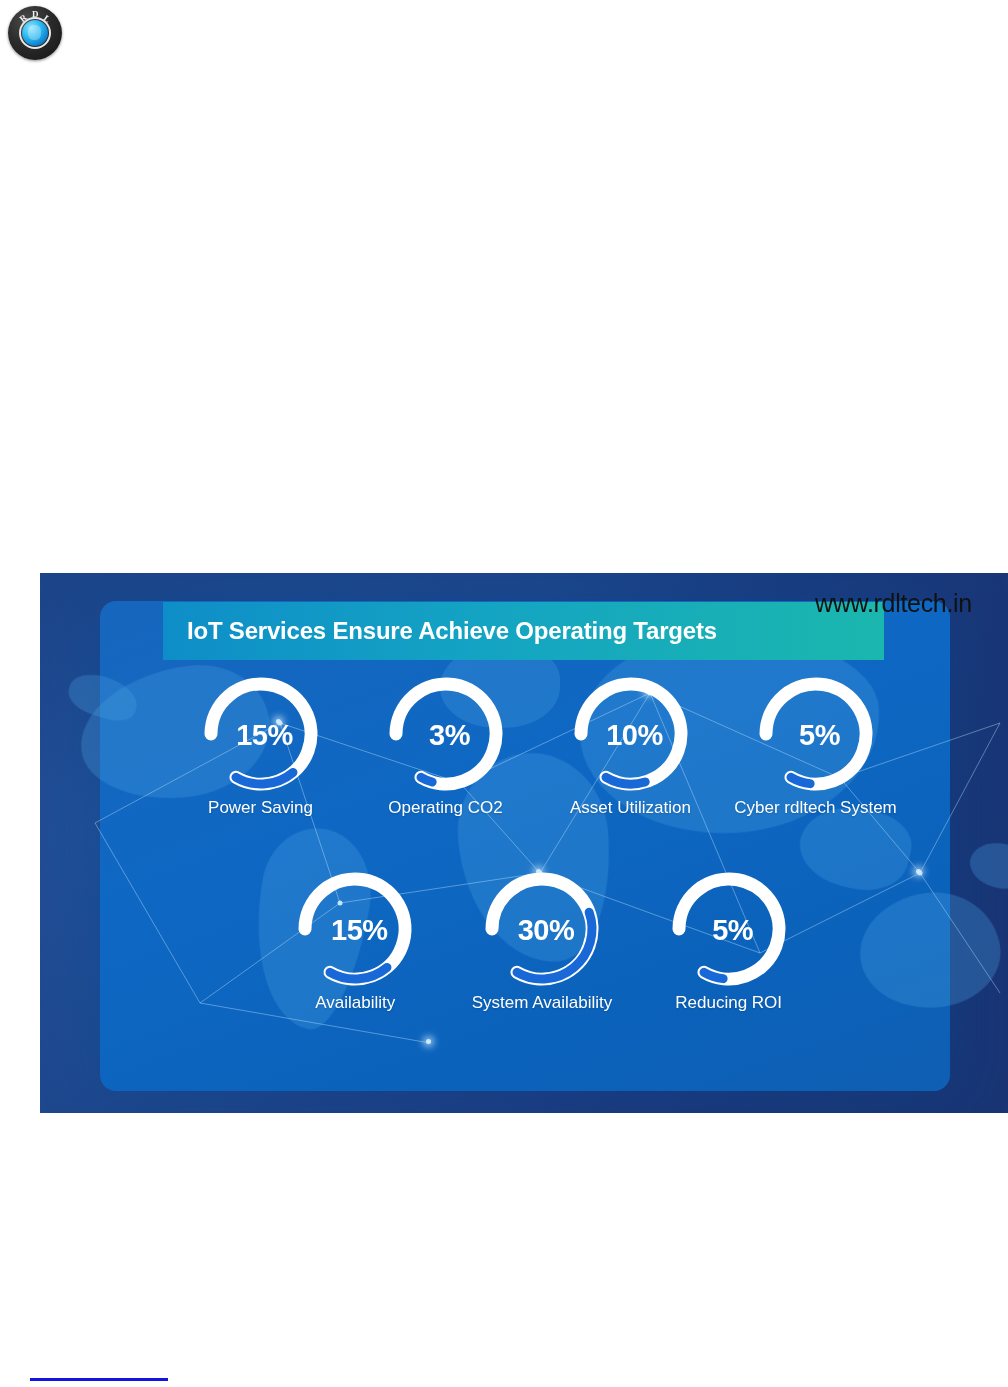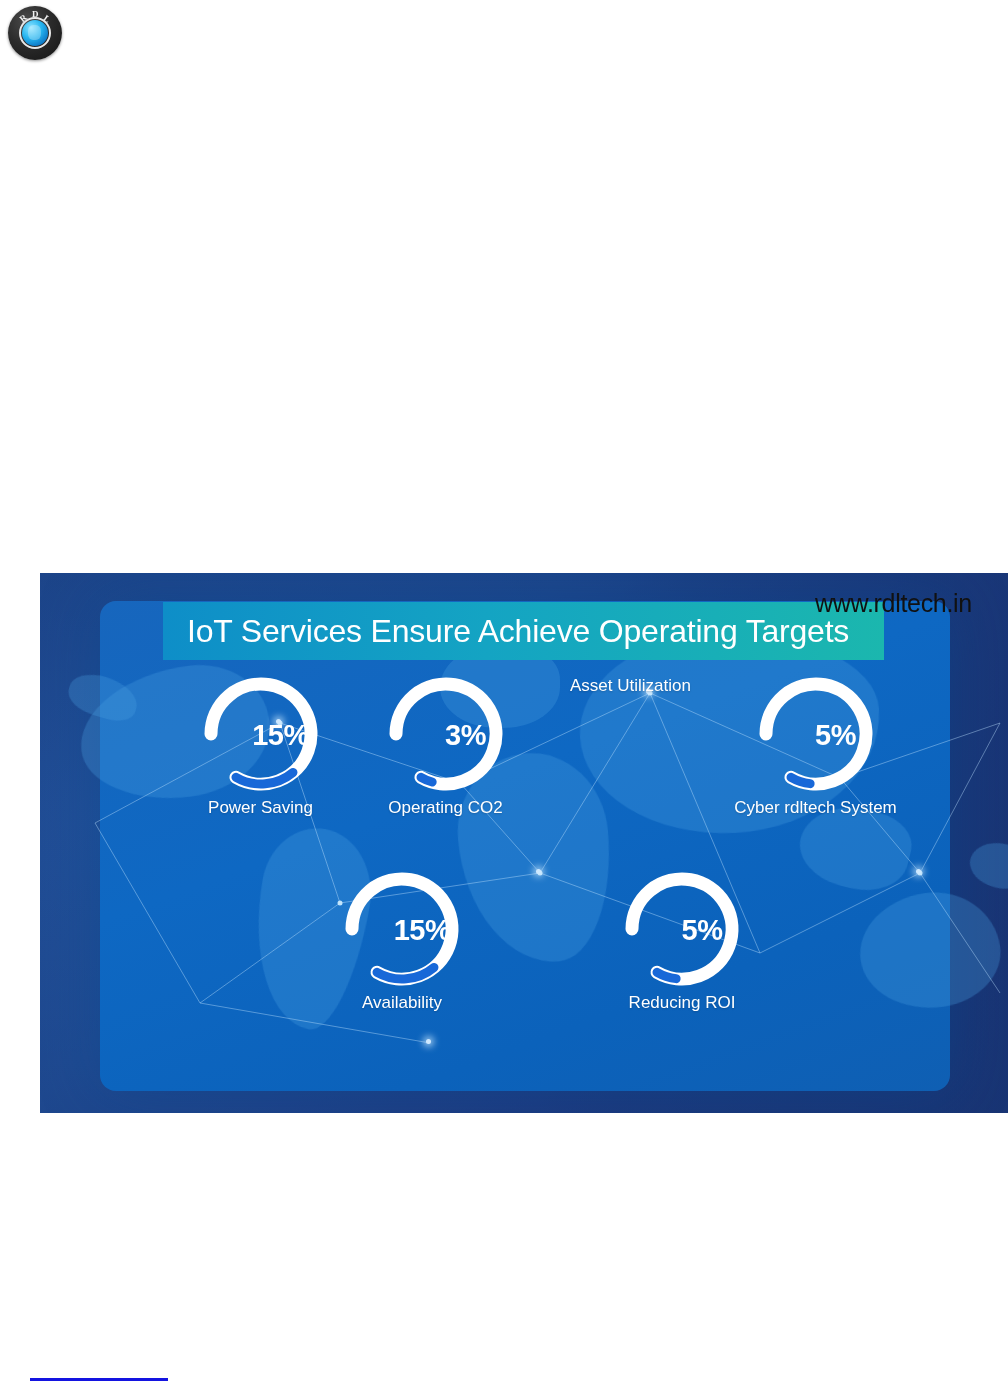--- a/index.html
+++ b/index.html
@@ -172,22 +172,22 @@
     width: 721px;
     height: 58px;
     background: linear-gradient(90deg, #0e8ec8 0%, #14a4c3 45%, #1bb7ae 100%);
     display: flex;
     align-items: center;
     box-sizing: border-box;
     padding-left: 24px;
   }
   #title-banner .title-text {
     color: #ffffff;
-    font-size: 32px;
-    font-weight: normal;
+    font-size: 24px;
+    font-weight: bold;
     letter-spacing: -.2px;
     white-space: nowrap;
   }
 
   
   #watermark {
     position: absolute;
     left: 775px;
     top: 16px;
     color: #111111;
@@ -218,21 +218,21 @@
     height: 122px;
   }
   .gauge-ring-wrap svg {
     position: absolute;
     left: 0;
     top: 0;
     overflow: visible;
   }
   .gauge-value {
     position: absolute;
-    left: 16px;
+    left: 0;
     top: 0;
     width: 128px;
     height: 122px;
     display: flex;
     align-items: center;
     justify-content: center;
     color: #ffffff;
     font-size: 29px;
     font-weight: bold;
     letter-spacing: -.5px;
@@ -337,20 +337,27 @@
         <div class="gauge-ring-wrap">
           <svg width="128" height="122">
             <path d="M 39.00 104.30 A 50 50 0 1 0 14.00 61.00" stroke="#ffffff" stroke-width="13" stroke-linecap="round" fill="none"></path>
             <path d="M 39.00 104.30 A 50 50 0 0 0 50.18 109.05" stroke="#1868d8" stroke-width="9" stroke-linecap="round" fill="none"></path>
           </svg>
           <div class="gauge-value">3%</div>
         </div>
         <div class="gauge-label">Operating CO2</div>
       </div>
       <div class="gauge-item">
+        <div class="gauge-ring-wrap">
+          <svg width="128" height="122">
+            <path d="M 39.00 104.30 A 50 50 0 1 0 14.00 61.00" stroke="#ffffff" stroke-width="13" stroke-linecap="round" fill="none"></path>
+            <path d="M 39.00 104.30 A 50 50 0 0 0 78.20 108.94" stroke="#1868d8" stroke-width="9" stroke-linecap="round" fill="none"></path>
+          </svg>
+          <div class="gauge-value">10%</div>
+        </div>
         <div class="gauge-label">Asset Utilization</div>
       </div>
       <div class="gauge-item">
         <div class="gauge-ring-wrap">
           <svg width="128" height="122">
             <path d="M 39.00 104.30 A 50 50 0 1 0 14.00 61.00" stroke="#ffffff" stroke-width="13" stroke-linecap="round" fill="none"></path>
             <path d="M 39.00 104.30 A 50 50 0 0 0 58.12 110.65" stroke="#1868d8" stroke-width="9" stroke-linecap="round" fill="none"></path>
           </svg>
           <div class="gauge-value">5%</div>
         </div>
@@ -365,20 +372,30 @@
             <path d="M 39.00 104.30 A 50 50 0 0 0 95.97 99.44" stroke="#1868d8" stroke-width="9" stroke-linecap="round" fill="none"></path>
           </svg>
           <div class="gauge-value">15%</div>
         </div>
         <div class="gauge-label">Availability</div>
       </div>
       <div class="gauge-item">
         <div class="gauge-ring-wrap">
           <svg width="128" height="122">
             <path d="M 39.00 104.30 A 50 50 0 1 0 14.00 61.00" stroke="#ffffff" stroke-width="13" stroke-linecap="round" fill="none"></path>
+            <path d="M 39.00 104.30 A 50 50 0 0 0 111.13 44.31" stroke="#1868d8" stroke-width="9" stroke-linecap="round" fill="none"></path>
+          </svg>
+          <div class="gauge-value">30%</div>
+        </div>
+        <div class="gauge-label">System Availability</div>
+      </div>
+      <div class="gauge-item">
+        <div class="gauge-ring-wrap">
+          <svg width="128" height="122">
+            <path d="M 39.00 104.30 A 50 50 0 1 0 14.00 61.00" stroke="#ffffff" stroke-width="13" stroke-linecap="round" fill="none"></path>
             <path d="M 39.00 104.30 A 50 50 0 0 0 58.12 110.65" stroke="#1868d8" stroke-width="9" stroke-linecap="round" fill="none"></path>
           </svg>
           <div class="gauge-value">5%</div>
         </div>
         <div class="gauge-label">Reducing ROI</div>
       </div>
     </div>
 
 </div>
 

